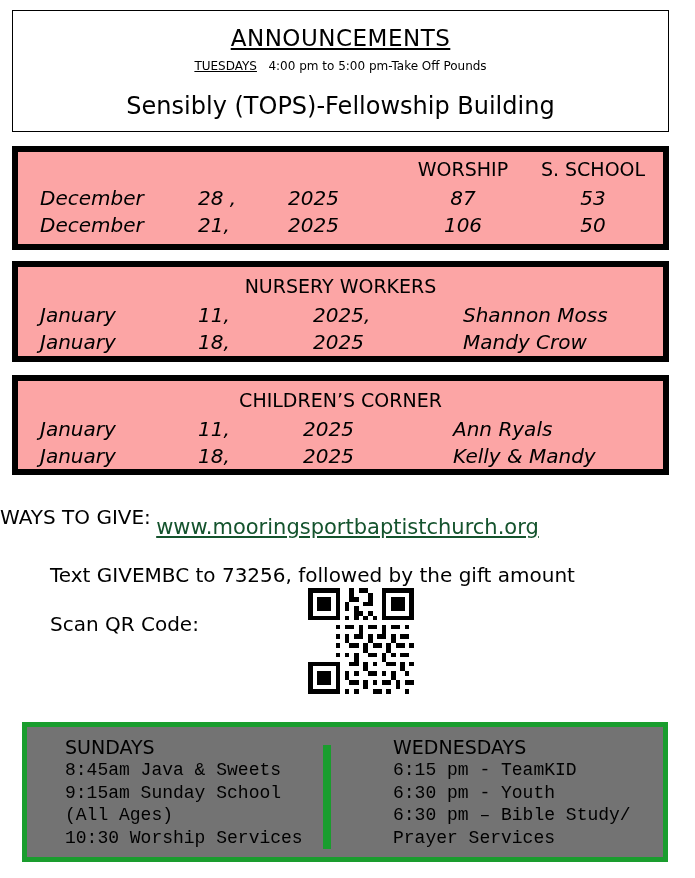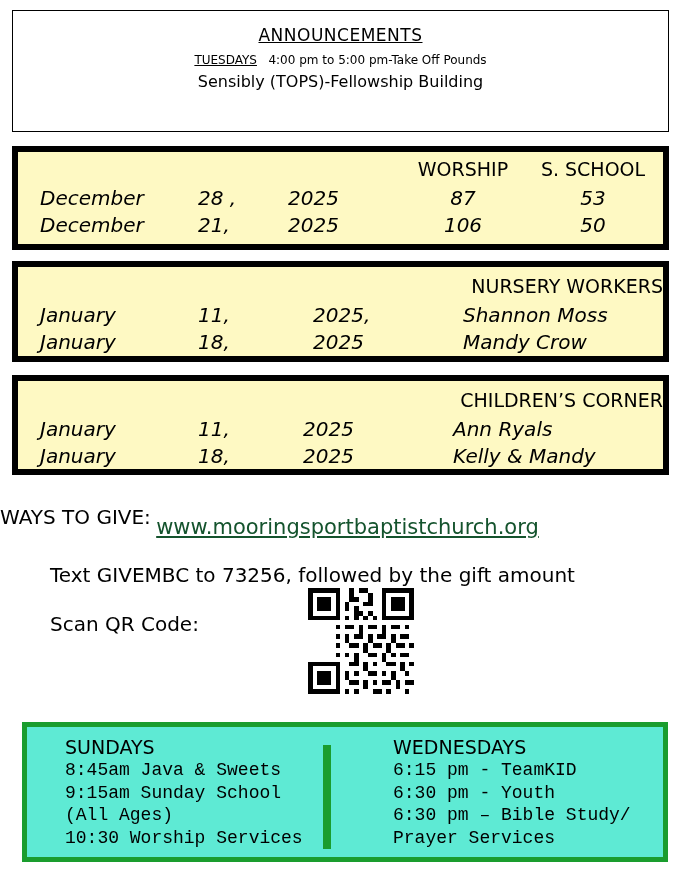--- a/index.html
+++ b/index.html
@@ -26,51 +26,51 @@
     position: absolute;
     left: 12px;
     top: 10px;
     width: 657px;
     height: 122px;
     border: 1px solid #000;
     box-sizing: border-box;
     text-align: center;
   }
   .ann-title {
-    font-size: 17px;
+    font-size: 23px;
     letter-spacing: 0.5px;
     text-decoration: underline;
     margin-top: 14px;
   }
   .ann-line1 {
     font-size: 12px;
     margin-top: 8px;
     white-space: nowrap;
   }
   .ann-day {
     text-decoration: underline;
   }
   .ann-line2 {
-    font-size: 16px;
-    margin-top: 5px;
+    font-size: 24px;
+    margin-top: 19px;
   }
 
   
   .thickbox {
     position: absolute;
     border: 6px solid #000;
     box-sizing: border-box;
-    background: #fef9c3;
+    background: #fca5a5;
   }
   .box-attendance { left: 12px; top: 146px; width: 657px; height: 104px; }
   .box-nursery    { left: 12px; top: 261px; width: 657px; height: 101px; }
   .box-children   { left: 12px; top: 375px; width: 657px; height: 100px; }
 
   .box-head {
-    text-align: right;
+    text-align: center;
     font-size: 19px;
     margin-top: 8px;
   }
   .head-row {
     display: flex;
     font-size: 19px;
     margin-top: 6px;
   }
   .row {
     display: flex;
@@ -133,21 +133,21 @@
   .qr svg { display: block; }
 
   
   .schedule {
     position: absolute;
     left: 22px; top: 722px;
     width: 646px;
     height: 140px;
     border: 5px solid #1a9d2e;
     box-sizing: border-box;
-    background: #5eead4;
+    background: #737373;
   }
   .sched-inner {
     display: flex;
     height: 100%;
     position: relative;
   }
   .sched-col {
     padding-left: 38px;
     padding-top: 9px;
     box-sizing: border-box;

